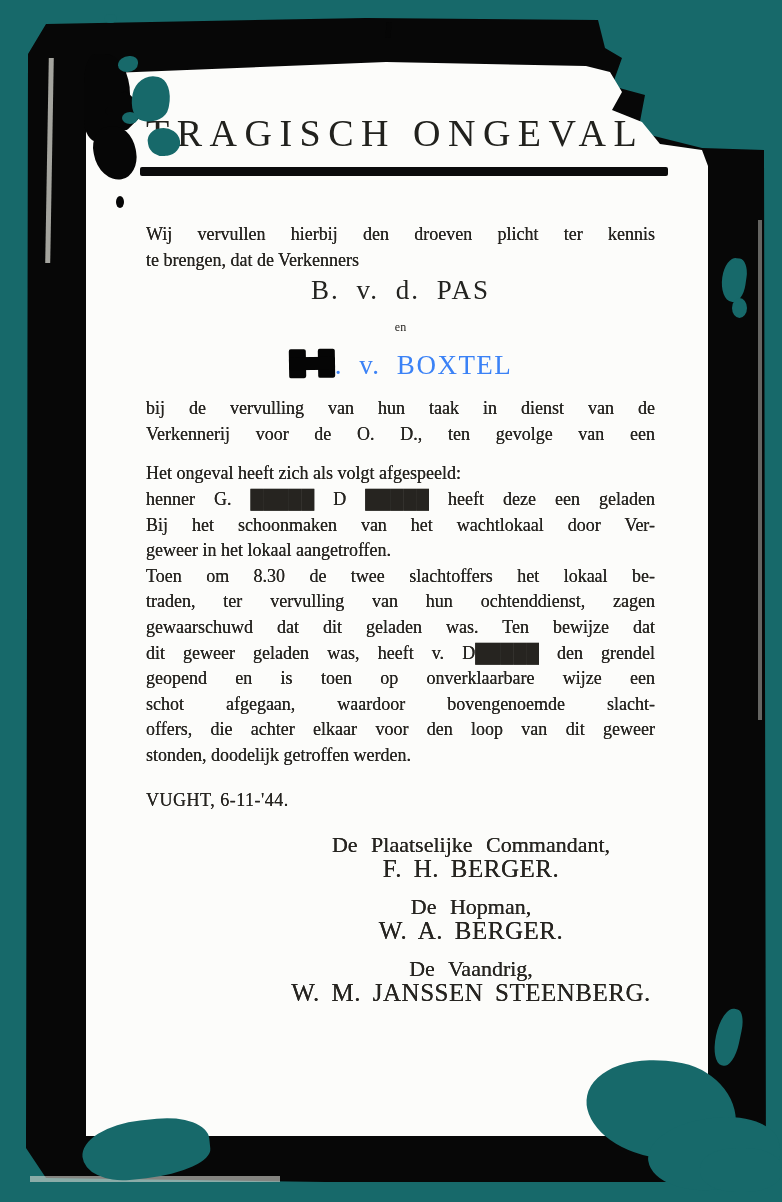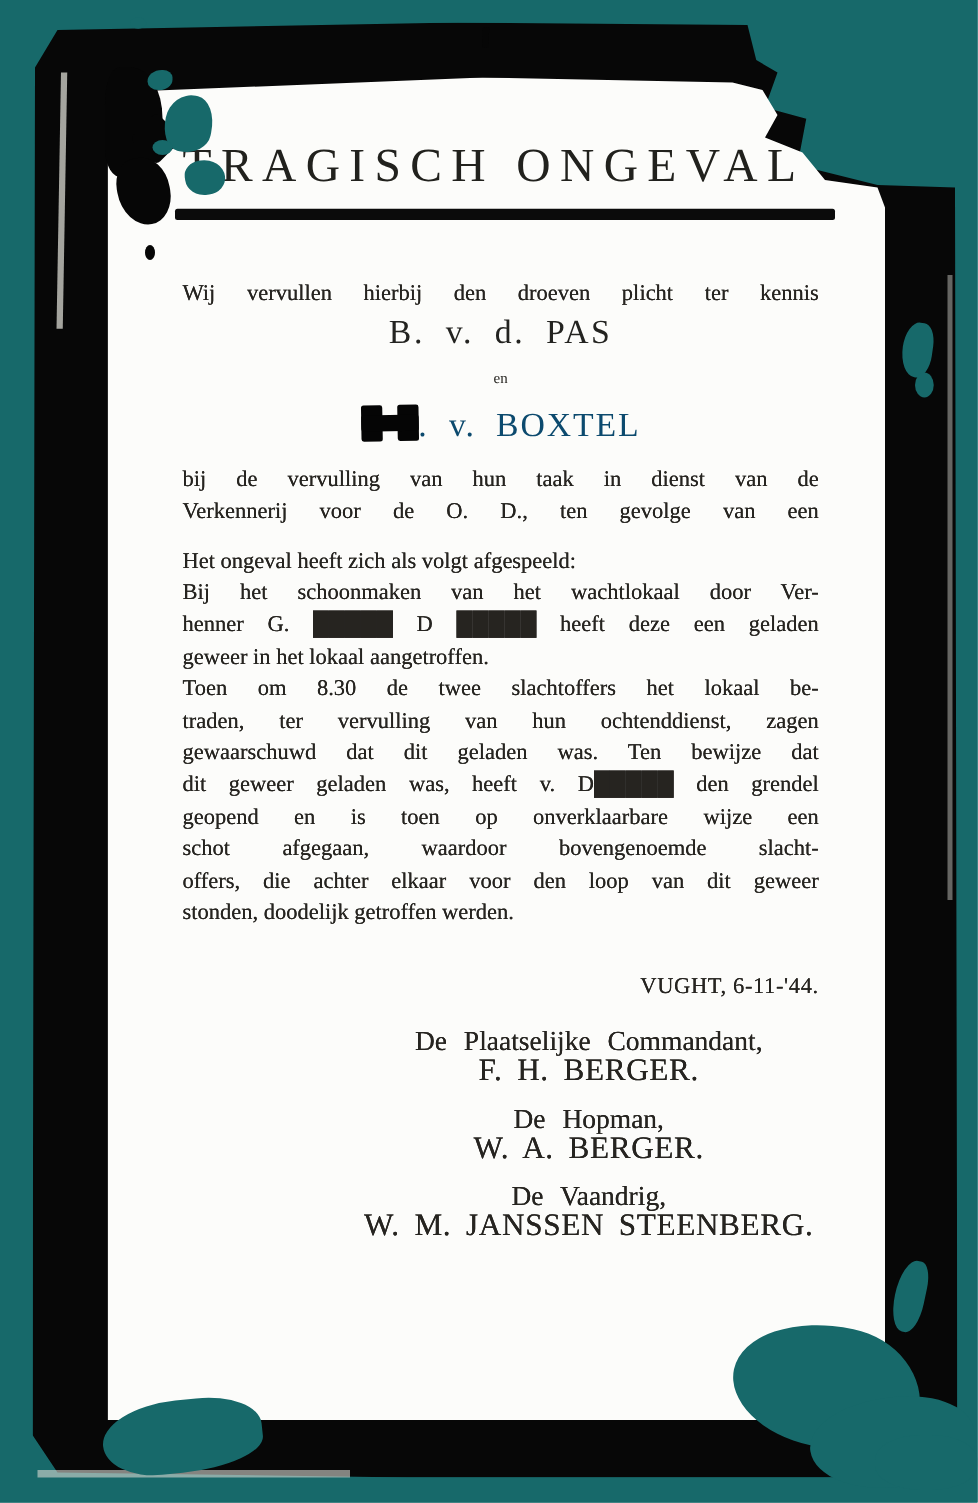--- a/index.html
+++ b/index.html
@@ -17,31 +17,31 @@
   .line{font-size:18px;line-height:25.6px;text-align:justify;text-align-last:justify;
         text-shadow:0 0 .4px currentColor;}
   .line.last{text-align-last:left;}
   .title{margin-top:54px;font-size:38px;line-height:42px;letter-spacing:7.5px;color:#21211d;
          white-space:nowrap;}
   .rule{margin-top:13px;margin-left:-6px;width:528px;height:9px;background:#0b0b0b;border-radius:2px;}
   .intro{margin-top:46px;}
   .names{text-align:center;}
   .name-first{font-size:27px;line-height:34px;letter-spacing:2px;word-spacing:8px;color:#232320;}
   .conj{margin-top:10px;font-size:12px;line-height:20px;}
-  .name-second{margin-top:10px;font-size:27px;line-height:36px;letter-spacing:1.5px;word-spacing:8px;color:#0c4a6e;}
+  .name-second{margin-top:10px;font-size:27px;line-height:36px;letter-spacing:1.5px;word-spacing:8px;color:#3b82f6;}
   .blot{display:inline-block;position:relative;width:46px;height:29px;vertical-align:-4px;
         transform:rotate(-1deg);}
   .blot i{position:absolute;background:#050505;border-radius:2px;}
   .blot .b1{left:0;top:0;width:17px;height:29px;}
   .blot .b2{right:0;top:0;width:17px;height:29px;}
   .blot .b3{left:0;top:8px;width:46px;height:13px;}
   .duty{margin-top:13px;}
   .account{margin-top:14px;}
-  .dateline{margin-top:32px;font-size:18px;line-height:26px;letter-spacing:.5px;
-            text-shadow:0 0 .4px currentColor;text-align:right;}
+  .dateline{margin-top:18px;font-size:18px;line-height:26px;letter-spacing:.5px;
+            text-shadow:0 0 .4px currentColor;}
   .sigs{margin-top:20px;width:400px;margin-left:auto;margin-right:-16px;text-align:center;}
   .sig-group{margin-bottom:14px;}
   .sig-role{font-size:22px;line-height:23px;word-spacing:8px;text-shadow:0 0 .4px currentColor;}
   .sig-name{font-size:25px;line-height:25px;letter-spacing:.5px;word-spacing:5px;
             text-shadow:0 0 .5px currentColor;}
   
   .teal{position:absolute;background:#17696a;}
   .black-blob{position:absolute;background:#060606;}
   .sliver{position:absolute;background:#d9d9d2;}
 </style>
@@ -58,42 +58,43 @@
   <div class="black-blob" style="left:386px;top:22px;width:5px;height:16px;transform:rotate(3deg);"></div>
 
   <div class="paper">
     <div class="content">
 
       <div class="title">TRAGISCH ONGEVAL</div>
       <div class="rule"></div>
 
       <div class="intro">
           <div class="line">Wij vervullen hierbij den droeven plicht ter kennis</div>
+          <div class="line last">te brengen, dat de Verkenners</div>
         </div>
 
       <div class="names">
         <div class="name-first">B. v. d. PAS</div>
         <div class="conj">en</div>
         <div class="name-second">
           <span class="blot"><i class="b1"></i><i class="b2"></i><i class="b3"></i></span><span>. v. BOXTEL</span>
         </div>
       </div>
 
       <div class="duty">
           <div class="line">bij de vervulling van hun taak in dienst van de</div>
           <div class="line">Verkennerij voor de O. D., ten gevolge van een</div>
         </div>
 
       <div class="account">
           <div>
             <div class="line last">Het ongeval heeft zich als volgt afgespeeld:</div>
           </div>
           <div>
+            <div class="line">henner G. █████ D █████ heeft deze een geladen</div>
             <div class="line">Bij het schoonmaken van het wachtlokaal door Ver-</div>
-            <div class="line">henner G. █████ D █████ heeft deze een geladen</div>
             <div class="line last">geweer in het lokaal aangetroffen.</div>
           </div>
           <div>
             <div class="line">Toen om 8.30 de twee slachtoffers het lokaal be-</div>
             <div class="line">traden, ter vervulling van hun ochtenddienst, zagen</div>
             <div class="line">gewaarschuwd dat dit geladen was. Ten bewijze dat</div>
             <div class="line">dit geweer geladen was, heeft v. D█████ den grendel</div>
             <div class="line">geopend en is toen op onverklaarbare wijze een</div>
             <div class="line">schot afgegaan, waardoor bovengenoemde slacht-</div>
             <div class="line">offers, die achter elkaar voor den loop van dit geweer</div>

